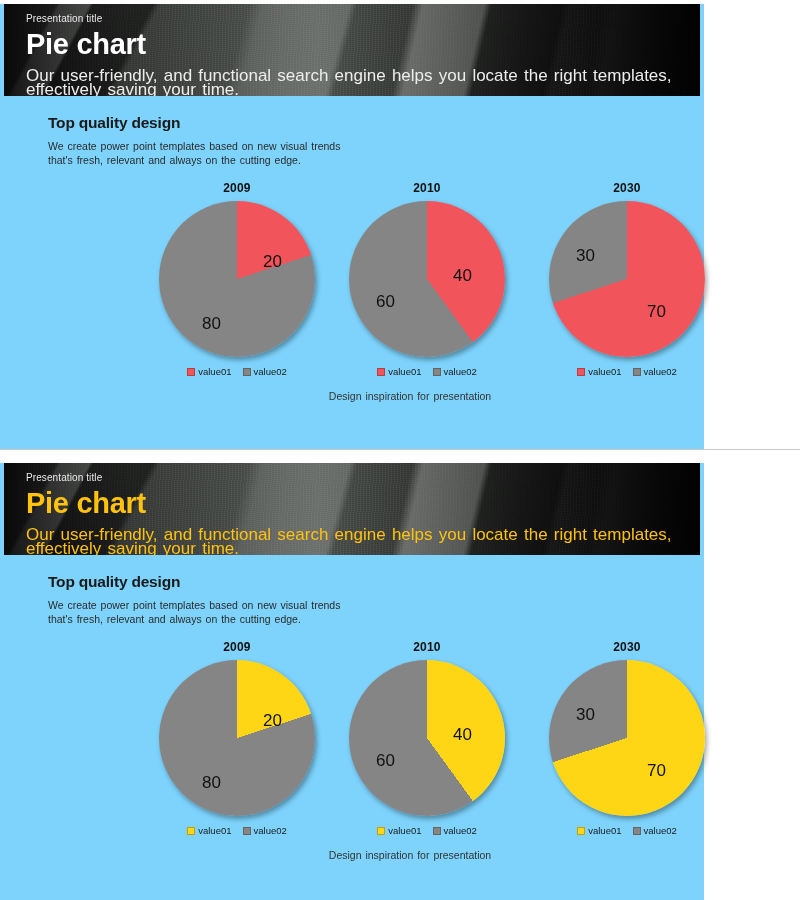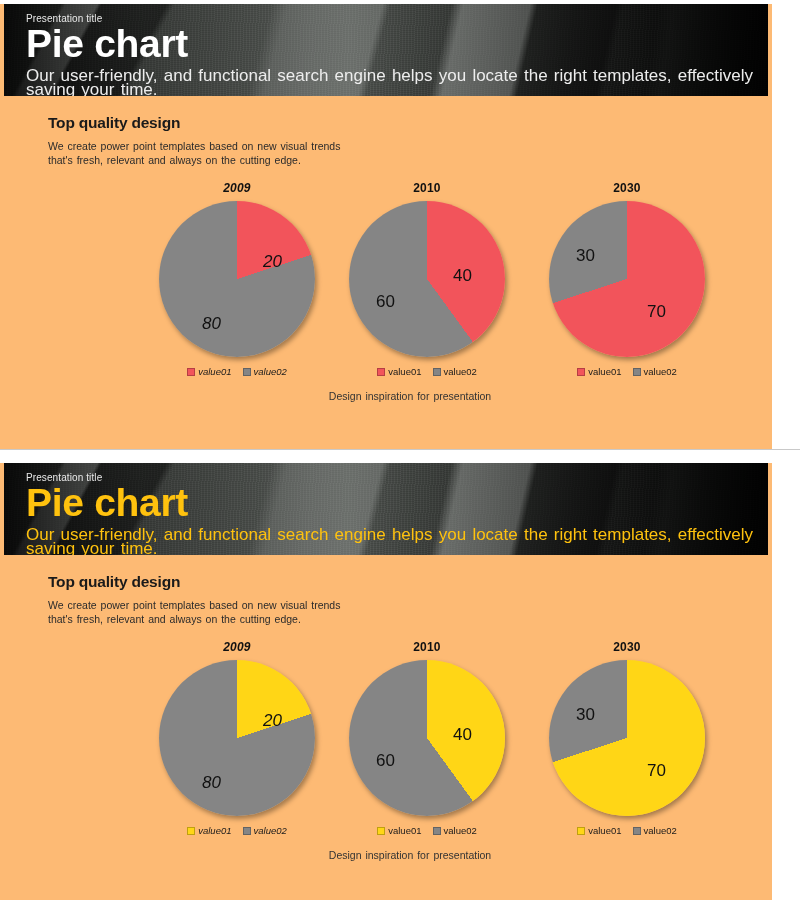--- a/index.html
+++ b/index.html
@@ -16,22 +16,22 @@
   .page {
     width: 800px;
     height: 900px;
     position: relative;
     background: #ffffff;
   }
 
   
   .slide {
     position: relative;
-    width: 772px;
-    background: #fdba74;
+    width: 704px;
+    background: #7dd3fc;
     box-sizing: border-box;
   }
   .slide-1 { height: 445px; }
   .slide-2 { height: 445px; }
   .slide-divider {
     width: 800px;
     height: 10px;
     background: #ffffff;
     border-top: 1px solid #c9c9c9;
     box-sizing: border-box;
@@ -67,21 +67,21 @@
     position: relative;
     padding: 9px 0 0 22px;
   }
   .kicker {
     font-size: 10px;
     color: #e8e8e8;
     letter-spacing: 0.1px;
     line-height: 12px;
   }
   .banner-title {
-    font-size: 39px;
+    font-size: 29px;
     font-weight: bold;
     line-height: 34px;
     margin-top: 2px;
     letter-spacing: -0.3px;
   }
   .title-white { color: #ffffff; }
   .title-gold  { color: #FFC20E; }
   .banner-sub {
     font-size: 17px;
     line-height: 14px;
@@ -116,21 +116,21 @@
     margin-top: 14px;
     display: flex;
     width: 700px;
     margin-left: -6px;
   }
   .chart-block {
     position: relative;
     width: 190px;
     margin-right: 0;
   }
-  .chart-block.c1 { margin-left: 100px; font-style: italic; }
+  .chart-block.c1 { margin-left: 100px; }
   .chart-block.c2 { margin-left: 0px; }
   .chart-block.c3 { margin-left: 10px; }
 
   .chart-year {
     text-align: center;
     font-size: 12px;
     font-weight: bold;
     color: #111111;
     letter-spacing: 0.2px;
     height: 15px;

